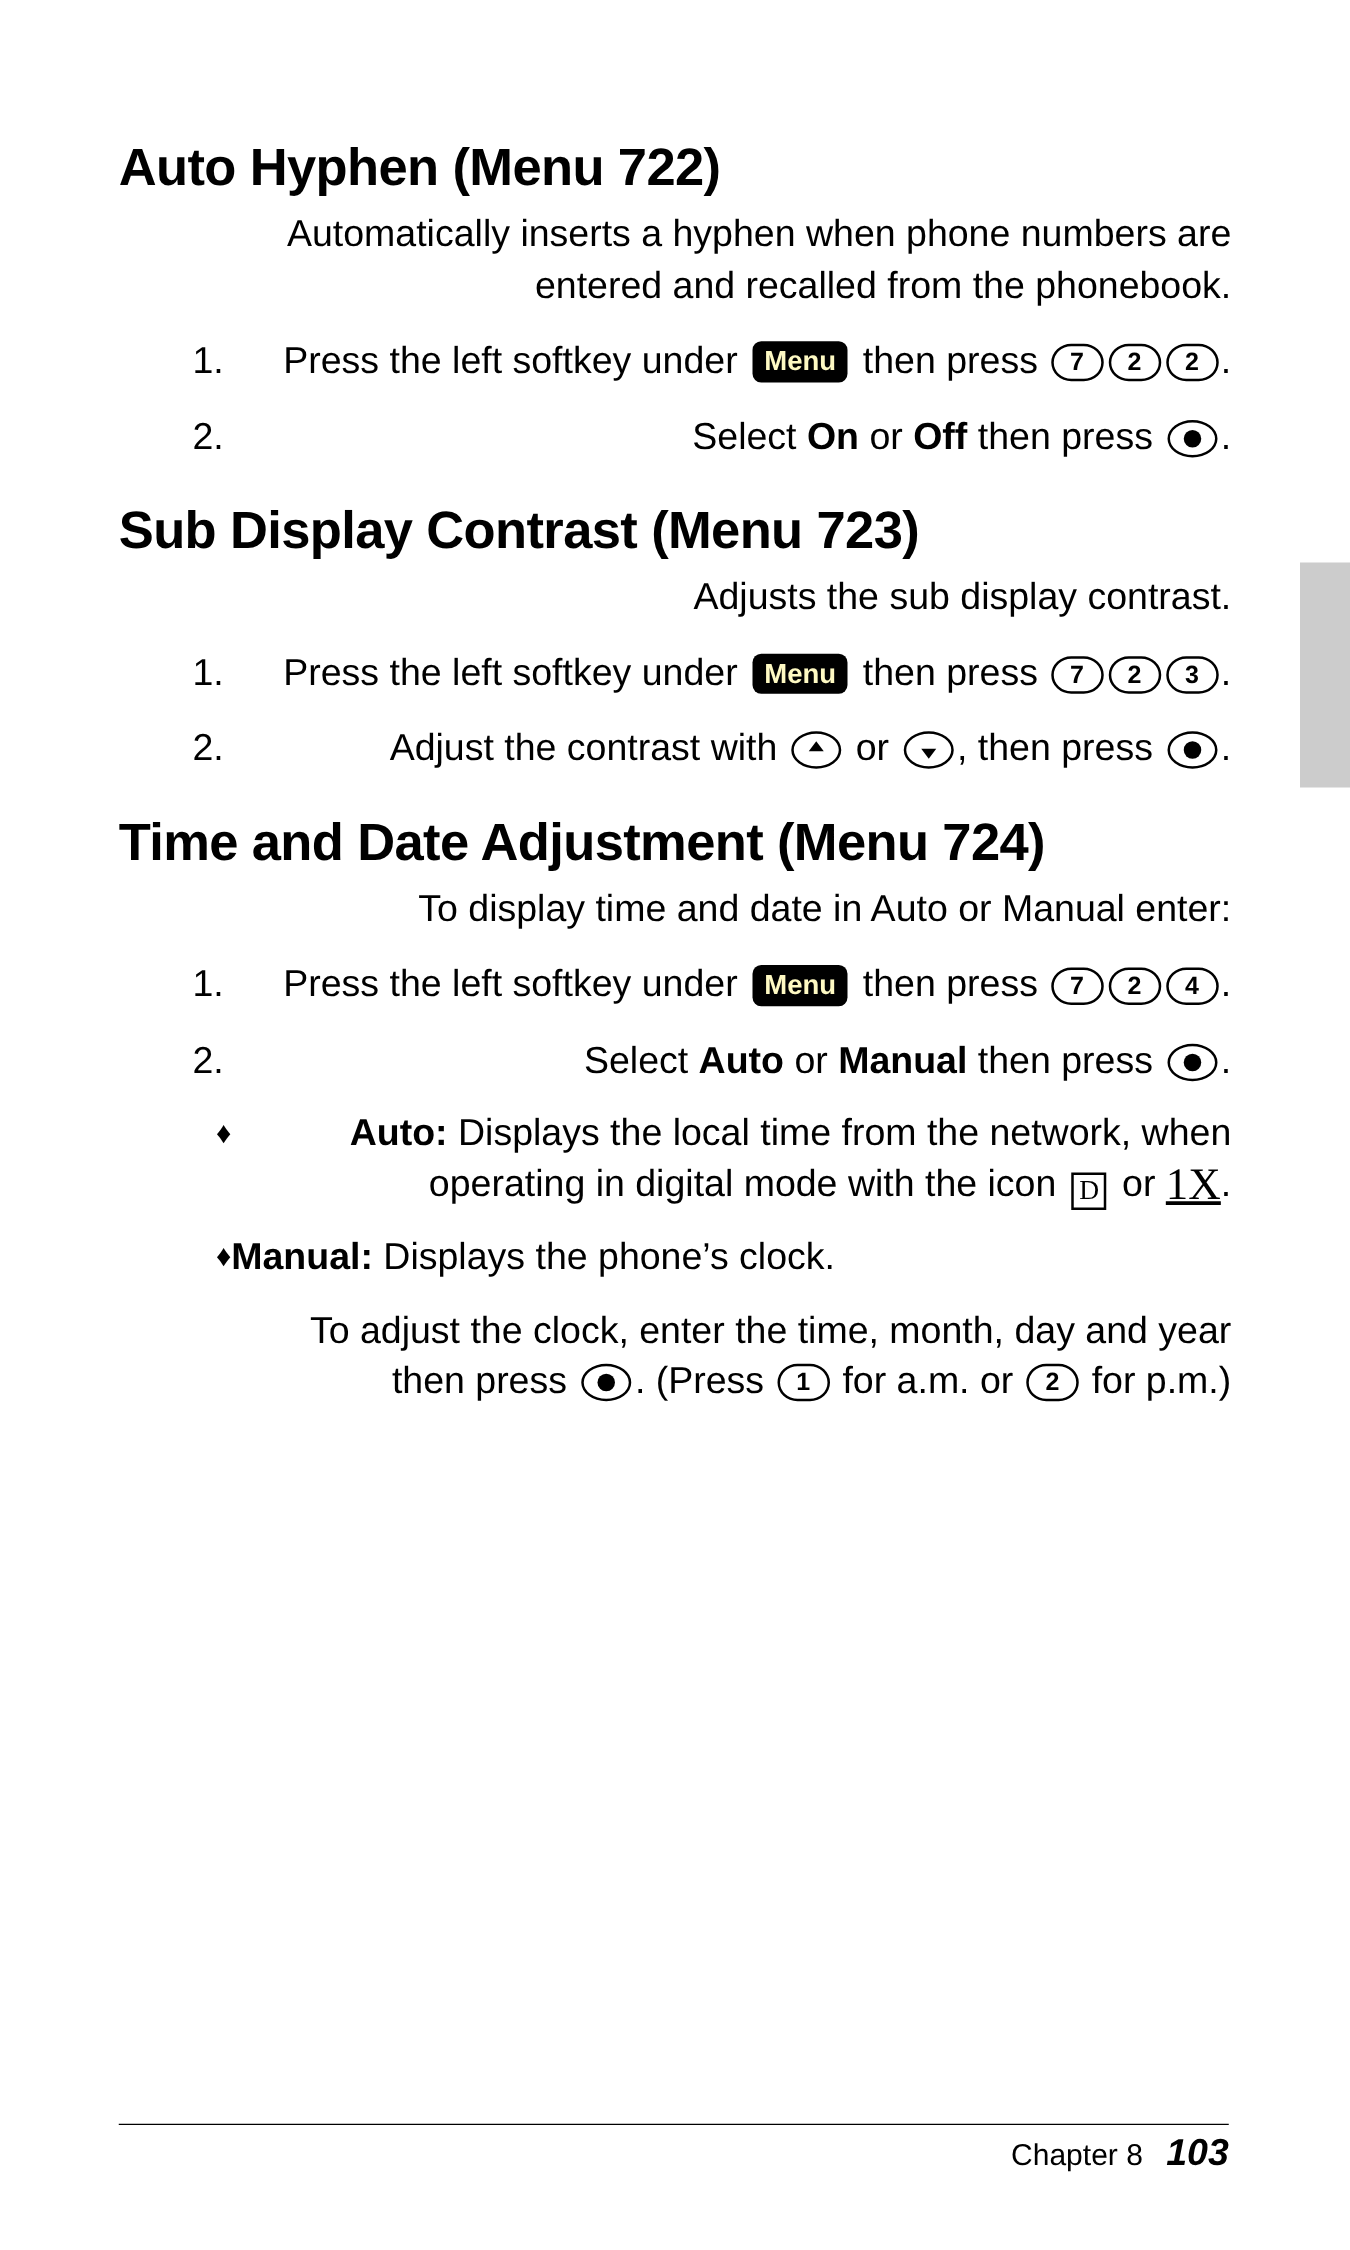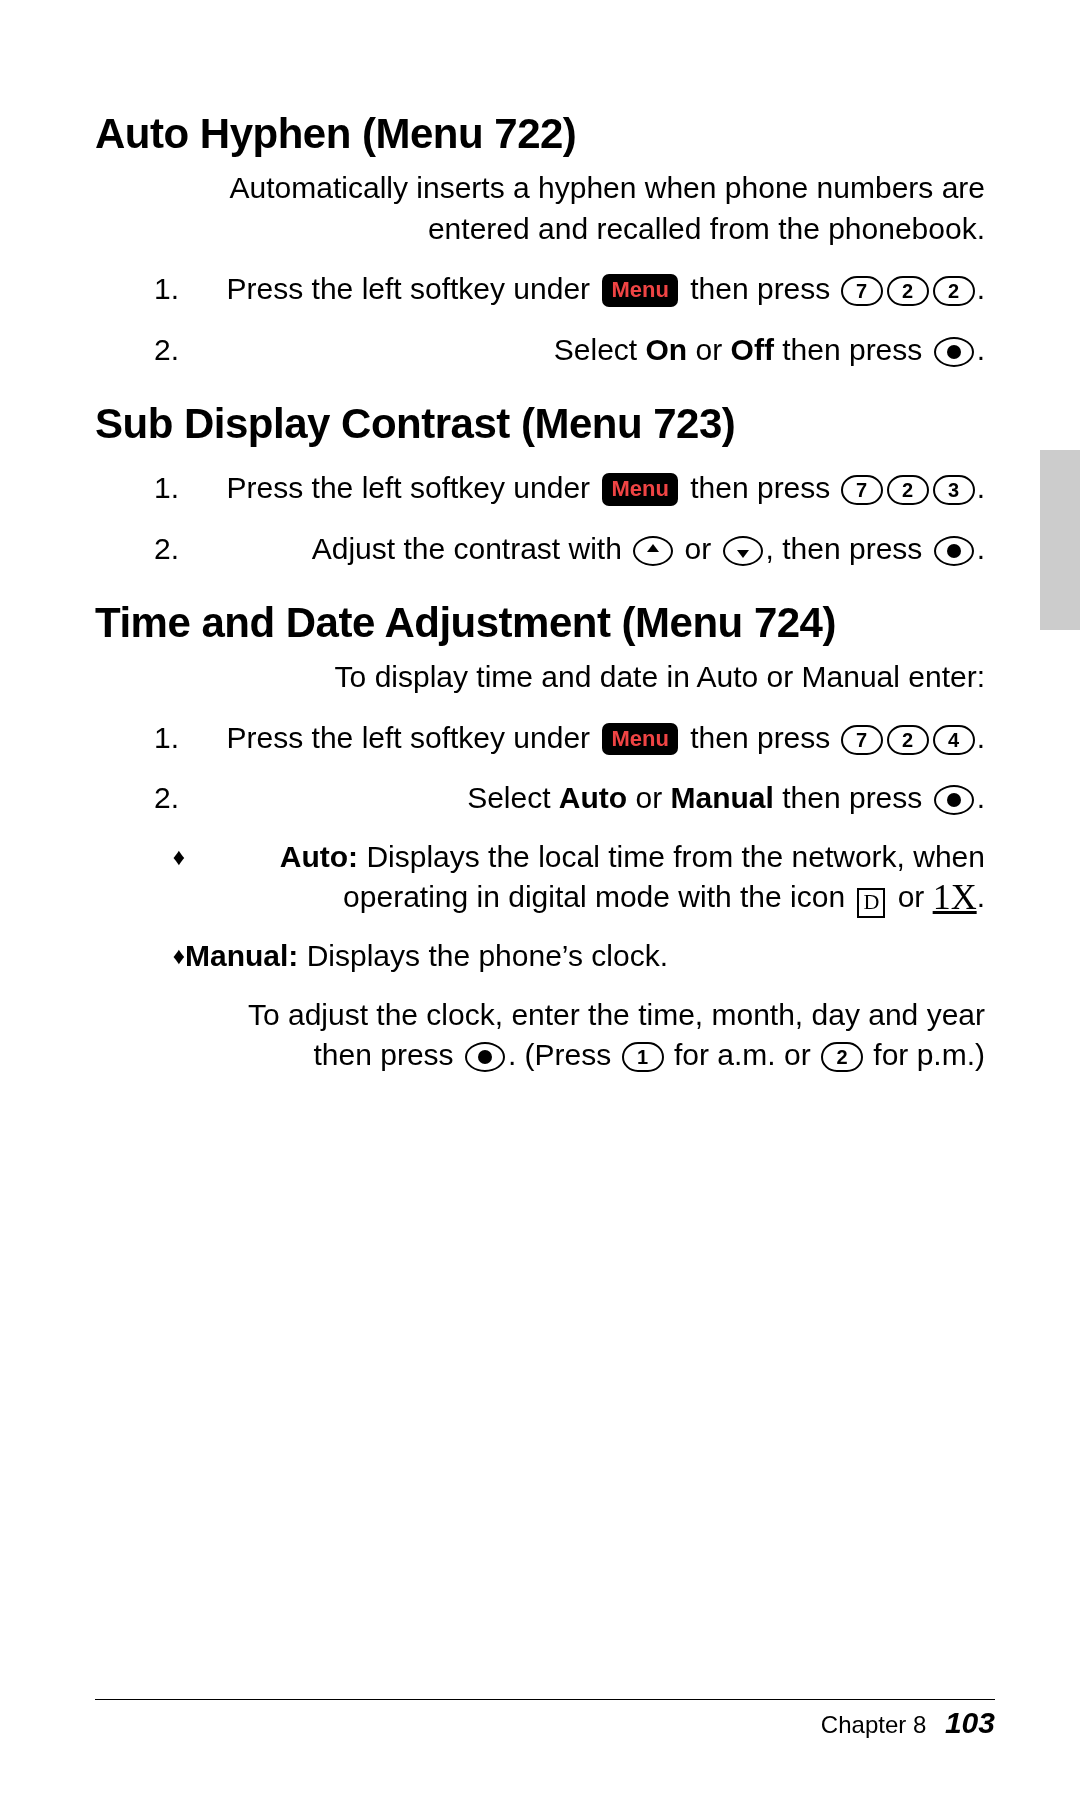--- a/index.html
+++ b/index.html
@@ -56,21 +56,21 @@
     font-size: 24px;
     line-height: 40px;
   }
   .tail { margin-left: 90px; margin-top: 18px; }
   b { font-weight: 700; }
 
   
   .menu-badge {
     display: inline-block;
     background: #000;
-    color: #ef4444;
+    color: #fef9c3;
     border-radius: 7px;
     font-weight: 700;
     font-size: 22px;
     padding: 1px 9px 2px 9px;
     vertical-align: 2px;
     margin: 0 4px;
   }
   .key {
     display: inline-flex;
     align-items: center;
@@ -151,21 +151,21 @@
     font-size:36px;
     line-height:26px;
     vertical-align: -2px;
     margin: 0 0;
     text-decoration: underline;
   }
 
   .footer {
     position: absolute;
     bottom: 60px;
-    left: 95px; right: 85px;
+    left: 95px; right: 97px;
     border-top: 1.5px solid #000;
     padding-top: 6px;
     text-align: right;
     font-size: 24px;
   }
   .footer .pg { font-weight: 700; font-style: italic; font-size: 30px; margin-left: 12px;}
 </style>
 </head>
 <body>
 
@@ -183,20 +183,21 @@
   </div>
 
   <div class="step">
     <div class="num">2.</div>
     <div class="body">
       <span>Select </span><b>On</b><span> or </span><b>Off</b><span> then press </span><span class="dotkey"></span><span>.</span>
     </div>
   </div>
 
   <h2 class="section">Sub Display Contrast (Menu 723)</h2>
+  <div class="intro">Adjusts the sub display contrast.</div>
 
   <div class="step">
     <div class="num">1.</div>
     <div class="body">
       <span>Press the left softkey under </span><span class="menu-badge">Menu</span><span> then press </span><span class="key">7</span><span class="key">2</span><span class="key">3</span><span>.</span>
     </div>
   </div>
 
   <div class="step">
     <div class="num">2.</div>

